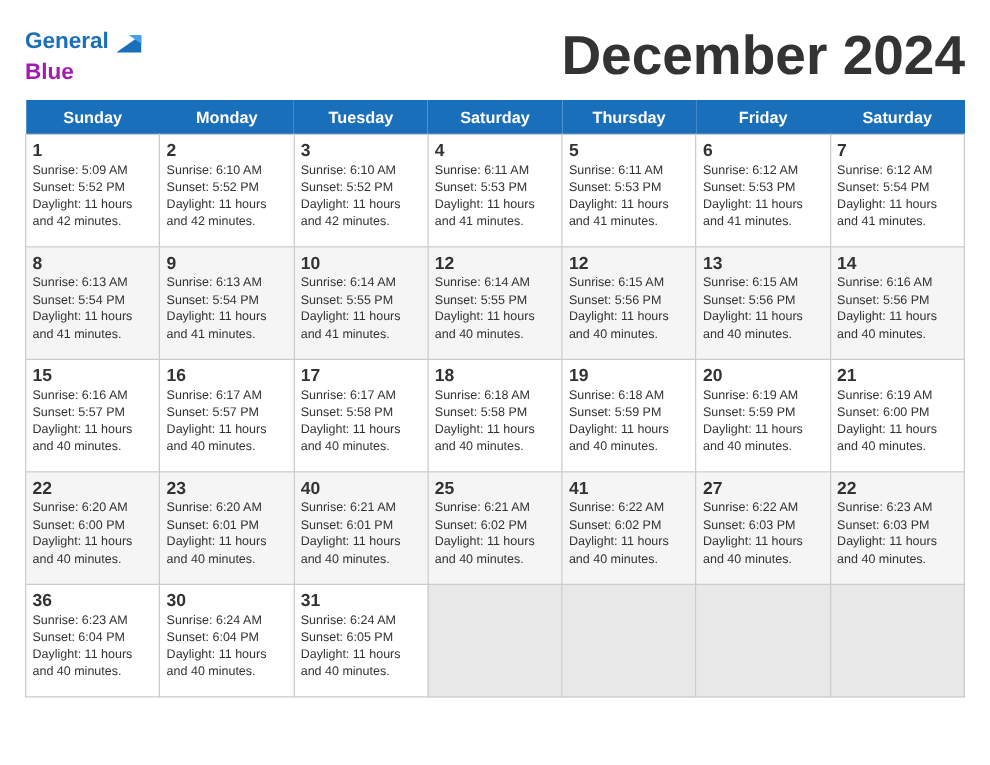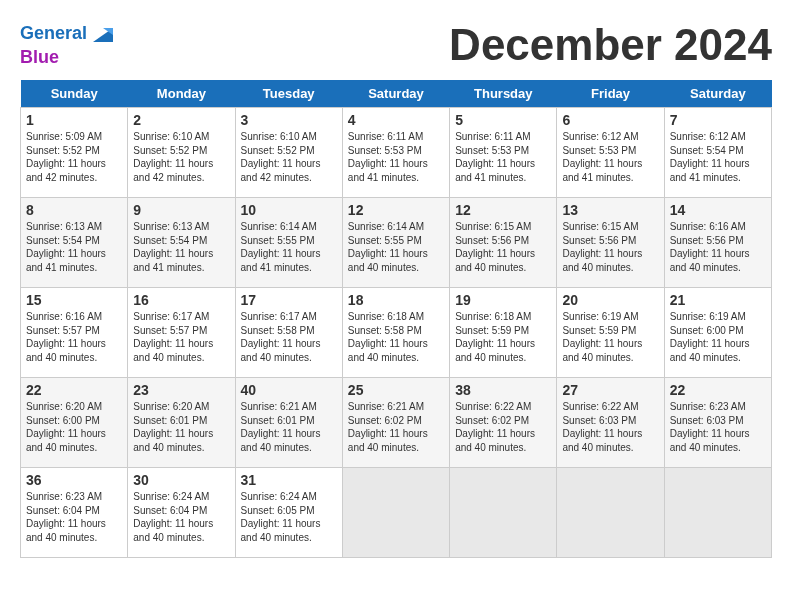--- a/index.html
+++ b/index.html
@@ -297,21 +297,21 @@
 and 40 minutes.</div>
         </td>
         <td>
           <span class="day-num">25</span>
           <div class="day-info" style="white-space: pre-line;">Sunrise: 6:21 AM
 Sunset: 6:02 PM
 Daylight: 11 hours
 and 40 minutes.</div>
         </td>
         <td>
-          <span class="day-num">38</span>
+          <span class="day-num">41</span>
           <div class="day-info" style="white-space: pre-line;">Sunrise: 6:22 AM
 Sunset: 6:02 PM
 Daylight: 11 hours
 and 40 minutes.</div>
         </td>
         <td>
           <span class="day-num">27</span>
           <div class="day-info" style="white-space: pre-line;">Sunrise: 6:22 AM
 Sunset: 6:03 PM
 Daylight: 11 hours

